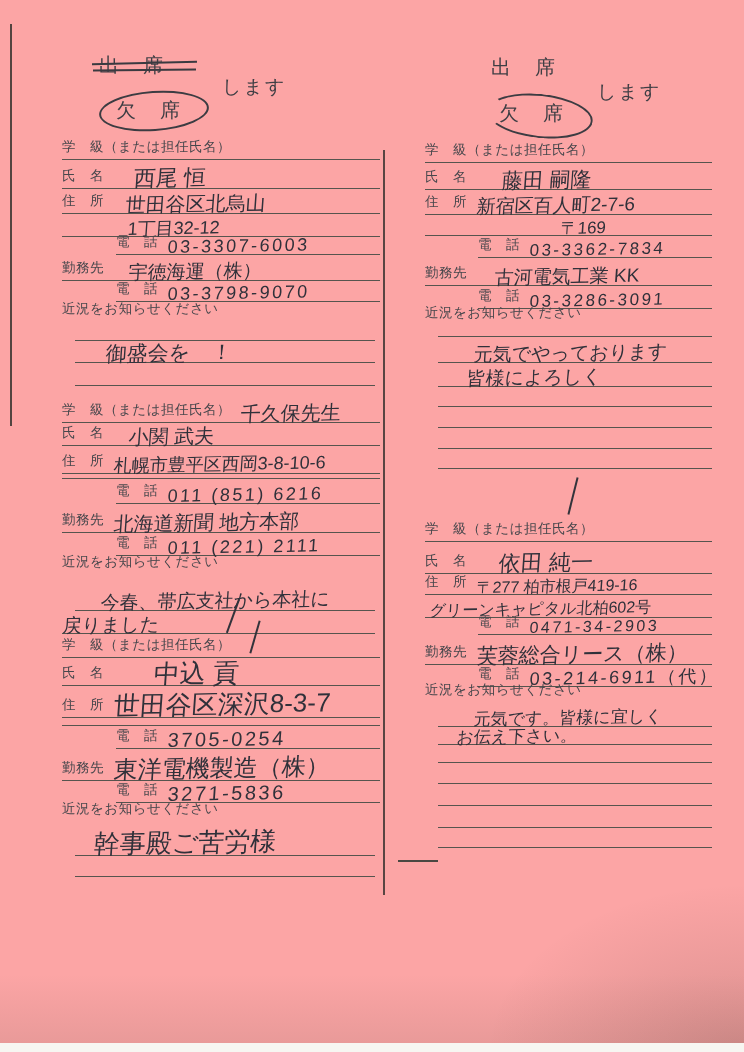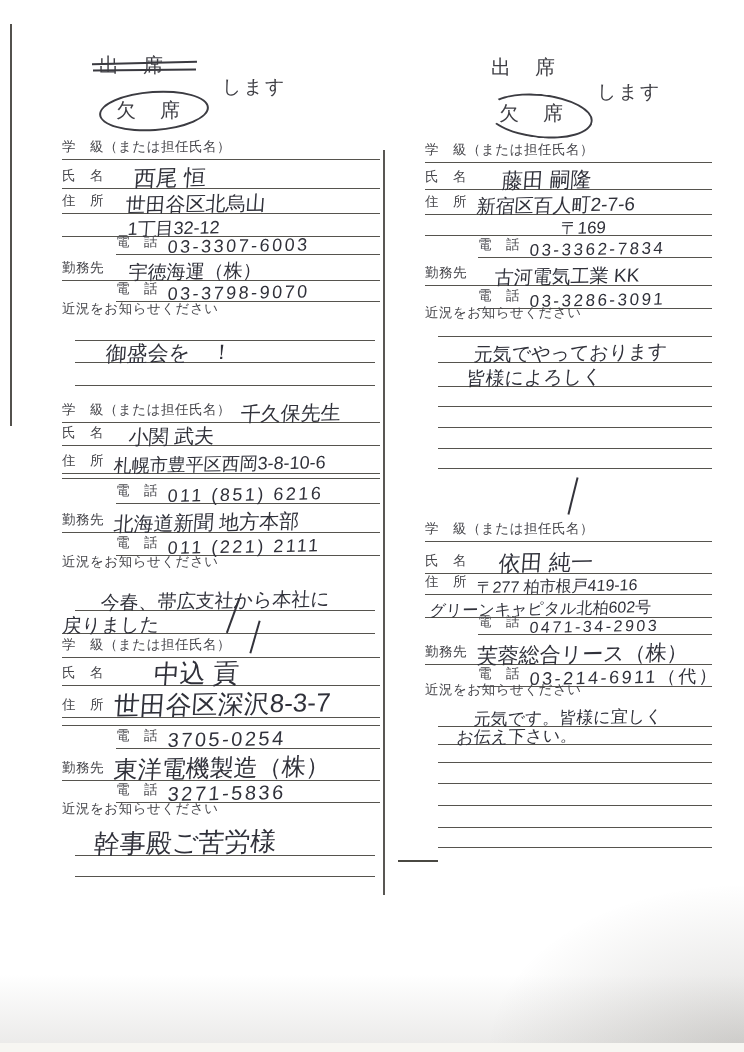--- a/index.html
+++ b/index.html
@@ -1,17 +1,17 @@
 <!DOCTYPE html>
 <html><head>
 <meta charset="utf-8">
 <style>
   html,body{margin:0;padding:0;background:#d9d6cf;}
   .page{position:relative;width:744px;height:1052px;overflow:hidden;
-    background:#ffffff;font-family:"Liberation Sans","DejaVu Sans",sans-serif;}
+    background:#fca5a5;font-family:"Liberation Sans","DejaVu Sans",sans-serif;}
   .shade-bottom{position:absolute;left:0;bottom:8px;width:744px;height:70px;
     background:linear-gradient(rgba(0,0,0,0),rgba(60,55,45,.10));}
   .strip-bottom{position:absolute;left:0;bottom:0;width:744px;height:9px;background:#f7f6f2;}
   .corner-shade{position:absolute;right:0;bottom:0;width:260px;height:170px;
     background:radial-gradient(ellipse at 100% 100%,rgba(40,35,25,.16),rgba(0,0,0,0) 70%);}
   .edge-left{position:absolute;left:10px;top:24px;width:2px;height:402px;background:#35332e;opacity:.85;}
   .divider{position:absolute;left:383px;top:150px;width:2px;height:745px;background:#2f2d29;opacity:.8;}
   .row{position:absolute;border-bottom:1px solid #56544e;display:flex;align-items:flex-end;gap:9px;}
   .row.nb{border-bottom:none;}
   .lbl{font-size:13.5px;color:#47474c;letter-spacing:.5px;white-space:nowrap;padding-bottom:3px;}

